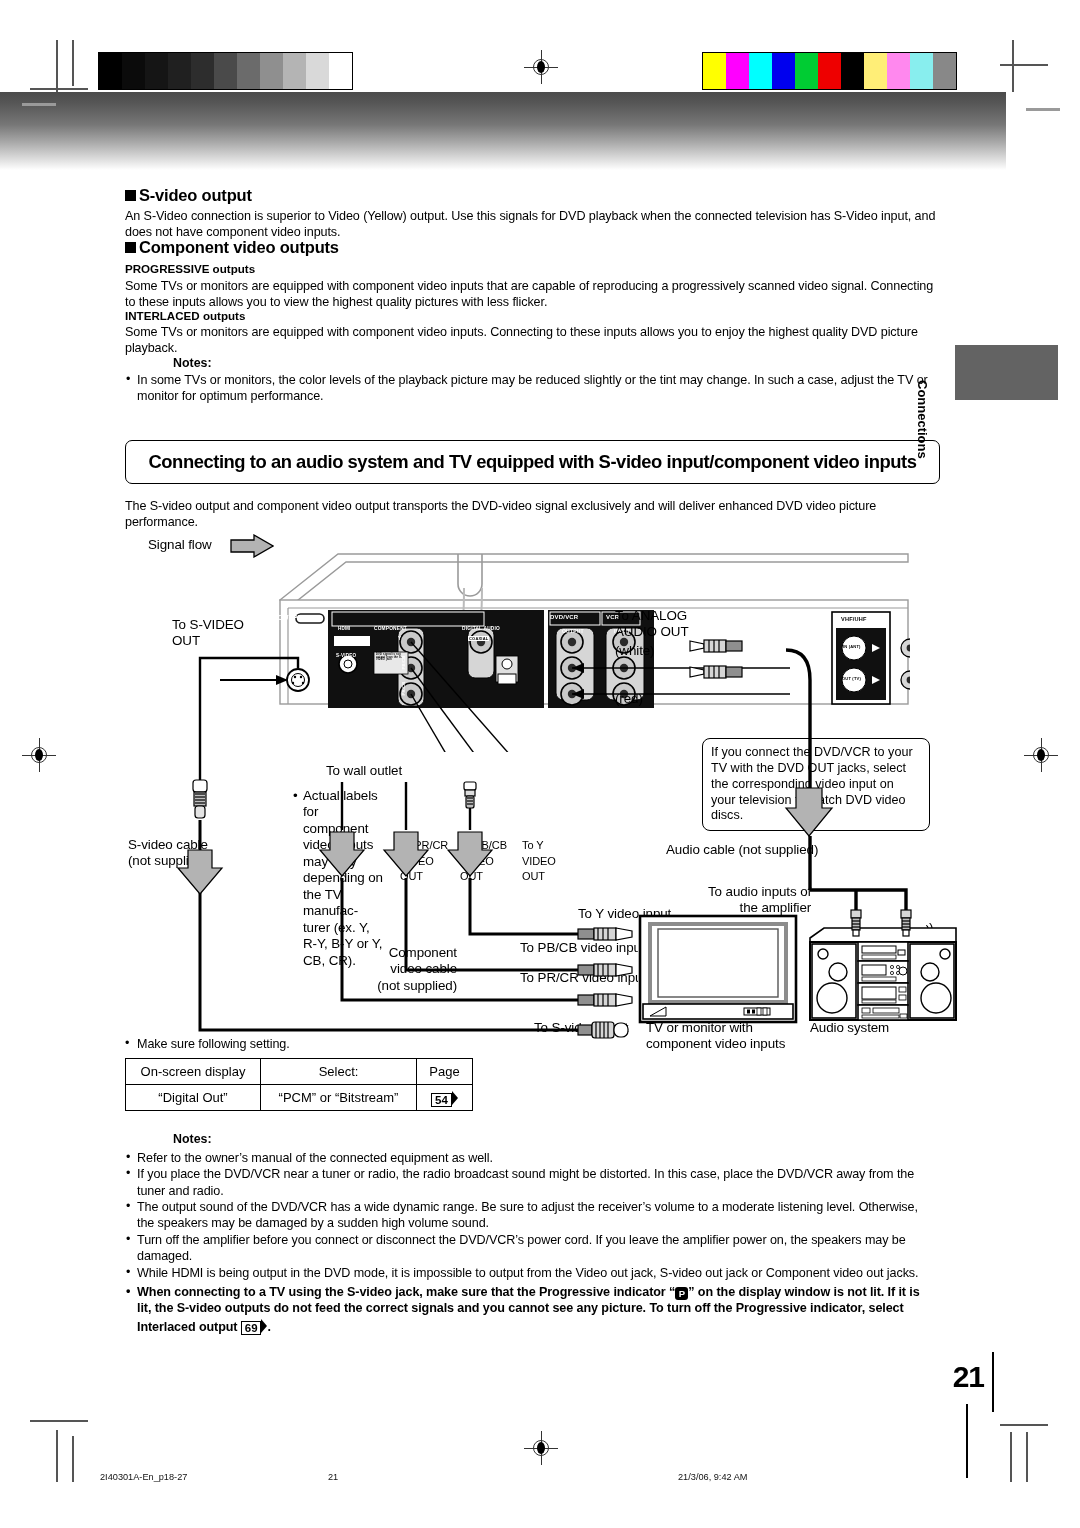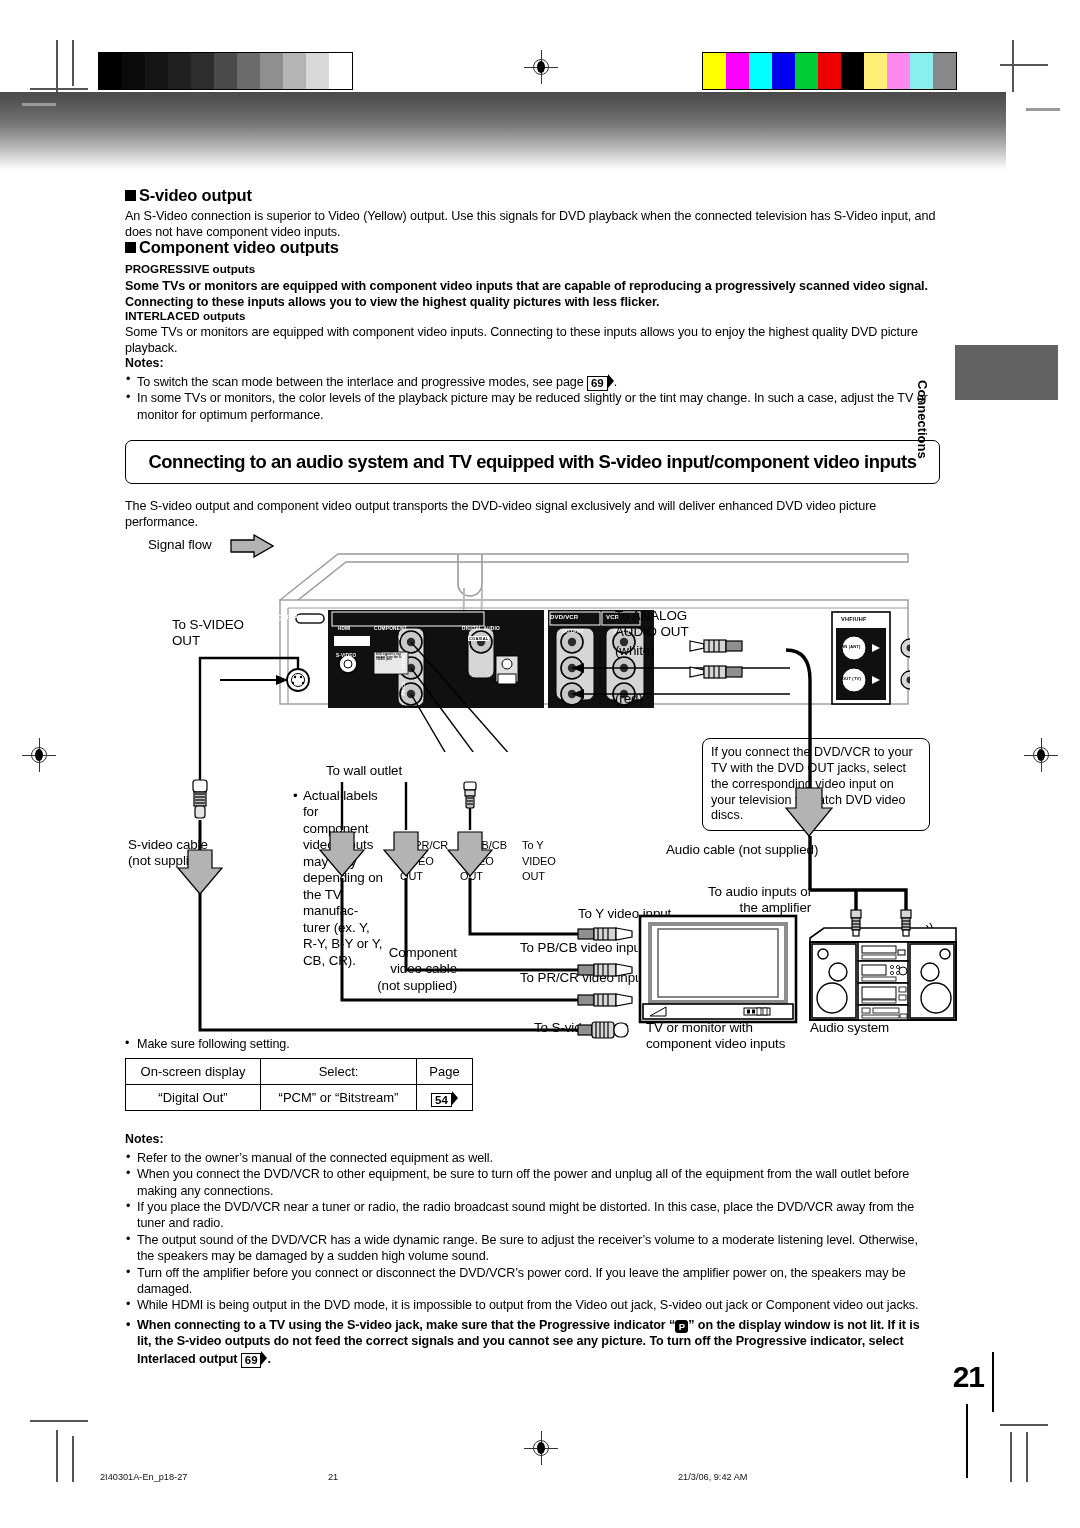--- a/index.html
+++ b/index.html
@@ -31,21 +31,21 @@
 
   
   .content { position:absolute; left:0; top:0; width:1080px; height:1528px; }
 
   .sec-head {
     font-size:16.5px; font-weight:bold; letter-spacing:-0.2px;text-align:center;
   }
   .sec-head .sq { display:inline-block; width:11px; height:11px; background:#000; margin-right:3px; position:relative; top:0px; }
   .body-text { font-size:12.6px; line-height:1.28; letter-spacing:-0.1px; }
   .sub-head { font-size:11.6px; font-weight:bold; }
-  .notes-h { font-size:12.4px; font-weight:bold; }
+  .notes-h { font-size:12.4px; font-weight:bold;margin-left:48px; }
 
   ul.bul { list-style:none; margin:0; padding:0; }
   ul.bul li { position:relative; padding-left:12px; font-size:12.6px; line-height:1.30; letter-spacing:-0.1px; margin-bottom:0px;}
   ul.bul li:before { content:"•"; position:absolute; left:1px; top:-1px; }
 
   .pagebox {
     display:inline-block; border:1.4px solid #000; font-size:11.5px; font-weight:bold;
     padding:0px 3px; line-height:1.12; position:relative; top:1px;
   }
   .pagebox-wrap { display:inline-block; position:relative; white-space:nowrap;}
@@ -168,29 +168,26 @@
 
   <div class="sec-head" style="position:absolute; left:125px; top:186px;">
     <span class="sq"></span><span>S-video output</span>
   </div>
   <div class="body-text" style="position:absolute; left:125px; top:208px; width:812px;">An S-Video connection is superior to Video (Yellow) output. Use this signals for DVD playback when the connected television has S-Video input, and does not have component video inputs.</div>
 
   <div class="sec-head" style="position:absolute; left:125px; top:238px;">
     <span class="sq"></span><span>Component video outputs</span>
   </div>
   <div class="sub-head" style="position:absolute; left:125px; top:262px;">PROGRESSIVE outputs</div>
-  <div class="body-text" style="position:absolute; left:125px; top:278px; width:812px;font-weight:bold;">Some TVs or monitors are equipped with component video inputs that are capable of reproducing a progressively scanned video signal. Connecting to these inputs allows you to view the highest quality pictures with less flicker.</div>
+  <div class="body-text" style="position:absolute; left:125px; top:278px; width:812px;">Some TVs or monitors are equipped with component video inputs that are capable of reproducing a progressively scanned video signal. Connecting to these inputs allows you to view the highest quality pictures with less flicker.</div>
   <div class="sub-head" style="position:absolute; left:125px; top:309px;">INTERLACED outputs</div>
   <div class="body-text" style="position:absolute; left:125px; top:324px; width:812px;">Some TVs or monitors are equipped with component video inputs. Connecting to these inputs allows you to enjoy the highest quality DVD picture playback.</div>
 
   <div class="notes-h" style="position:absolute; left:125px; top:356px;">Notes:</div>
   <ul class="bul" style="position:absolute; left:125px; top:372px; width:812px;">
-    <li>
-      <span>To switch the scan mode between the interlace and progressive modes, see page </span><span class="pagebox-wrap"><span class="pagebox">69</span><span class="tail"></span></span><span>.</span>
-    </li>
     <li>In some TVs or monitors, the color levels of the playback picture may be reduced slightly or the tint may change. In such a case, adjust the TV or monitor for optimum performance.</li>
   </ul>
 
   <div class="side-tab"></div>
   <div class="side-tab-label">Connections</div>
 
   <div class="banner">
     <span>Connecting to an audio system and TV equipped with S-video input/component video inputs</span>
   </div>
 
@@ -554,21 +551,20 @@
       <td style="padding:2px 4px;">
         <span class="pagebox-wrap"><span class="pagebox">54</span><span class="tail"></span></span>
       </td>
     </tr>
   </tbody>
     </table>
 
   <div class="notes-h" style="position:absolute; left:125px; top:1132px;">Notes:</div>
   <ul class="bul" style="position:absolute; left:125px; top:1150px; width:812px;">
     <li>Refer to the owner’s manual of the connected equipment as well.</li>
-    <li>When you connect the DVD/VCR to other equipment, be sure to turn off the power and unplug all of the equipment from the wall outlet before making any connections.</li>
     <li>If you place the DVD/VCR near a tuner or radio, the radio broadcast sound might be distorted. In this case, place the DVD/VCR away from the tuner and radio.</li>
     <li>The output sound of the DVD/VCR has a wide dynamic range. Be sure to adjust the receiver’s volume to a moderate listening level. Otherwise, the speakers may be damaged by a sudden high volume sound.</li>
     <li>Turn off the amplifier before you connect or disconnect the DVD/VCR’s power cord. If you leave the amplifier power on, the speakers may be damaged.</li>
     <li>While HDMI is being output in the DVD mode, it is impossible to output from the Video out jack, S-video out jack or Component video out jacks.</li>
     <li style="font-weight:bold; margin-top:3px;">
       <span>When connecting to a TV using the S-video jack, make sure that the Progressive indicator “</span><span style="display:inline-block; width:13px; height:13px; background:#000; color:#fff; border-radius:3px; text-align:center; line-height:13px; font-size:9.5px; font-weight:bold; position:relative; top:1px;">P</span><span>” on the display window is not lit. If it is lit, the S-video outputs do not feed the correct signals and you cannot see any picture. To turn off the Progressive indicator, select Interlaced output </span><span class="pagebox-wrap"><span class="pagebox">69</span><span class="tail"></span></span><span>.</span>
     </li>
   </ul>
 
   <div class="bigpage">21</div>

